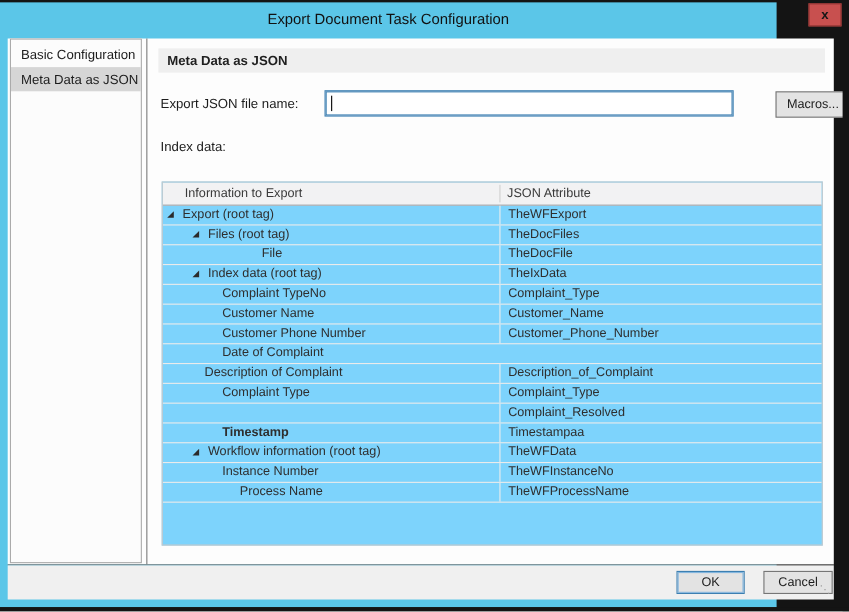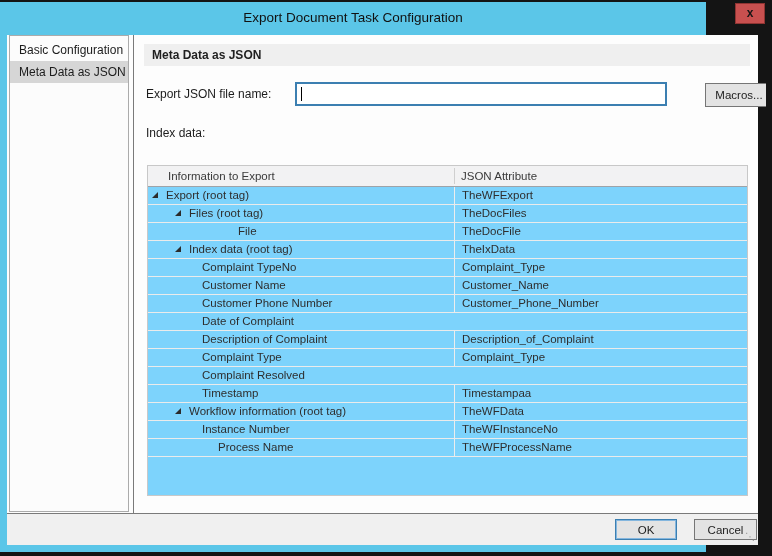--- a/index.html
+++ b/index.html
@@ -140,32 +140,32 @@
             <div class="cell-attr">Customer_Name</div>
           </div>
           <div class="row">
             <div class="cell-info" style="left: 54px;">Customer Phone Number</div>
             <div class="cell-attr">Customer_Phone_Number</div>
           </div>
           <div class="row">
             <div class="cell-info" style="left: 54px;">Date of Complaint</div>
           </div>
           <div class="row">
-            <div class="cell-info" style="left: 54px;">Description of Complaint</div>
+            <div class="cell-info" style="left: 38px;">Description of Complaint</div>
             <div class="cell-attr">Description_of_Complaint</div>
           </div>
           <div class="row">
             <div class="cell-info" style="left: 54px;">Complaint Type</div>
             <div class="cell-attr">Complaint_Type</div>
           </div>
           <div class="row">
-            <div class="cell-info" style="left: 54px;">Complaint Resolved</div>
-          </div>
-          <div class="row">
-            <div class="cell-info" style="left: 54px;">Timestamp</div>
+            <div class="cell-attr">Complaint_Resolved</div>
+          </div>
+          <div class="row">
+            <div class="cell-info" style="left: 54px; font-weight: bold;">Timestamp</div>
             <div class="cell-attr">Timestampaa</div>
           </div>
           <div class="row">
             <span class="expander" style="left: 27px;"></span>
             <div class="cell-info" style="left: 41px;">Workflow information (root tag)</div>
             <div class="cell-attr">TheWFData</div>
           </div>
           <div class="row">
             <div class="cell-info" style="left: 54px;">Instance Number</div>
             <div class="cell-attr">TheWFInstanceNo</div>

